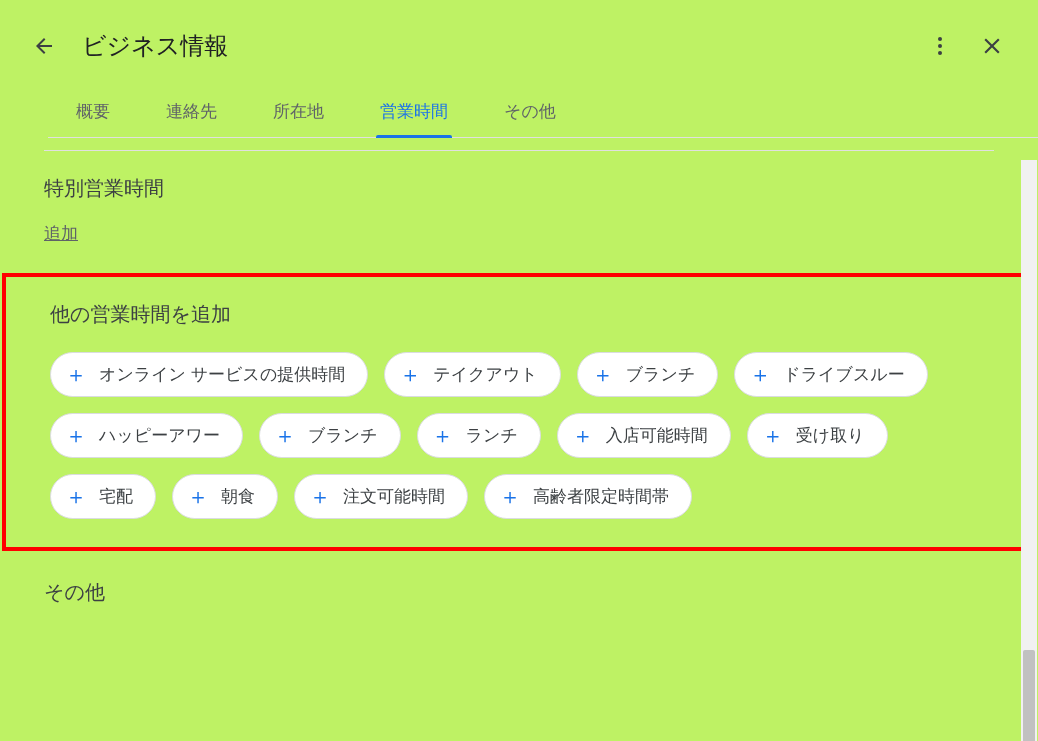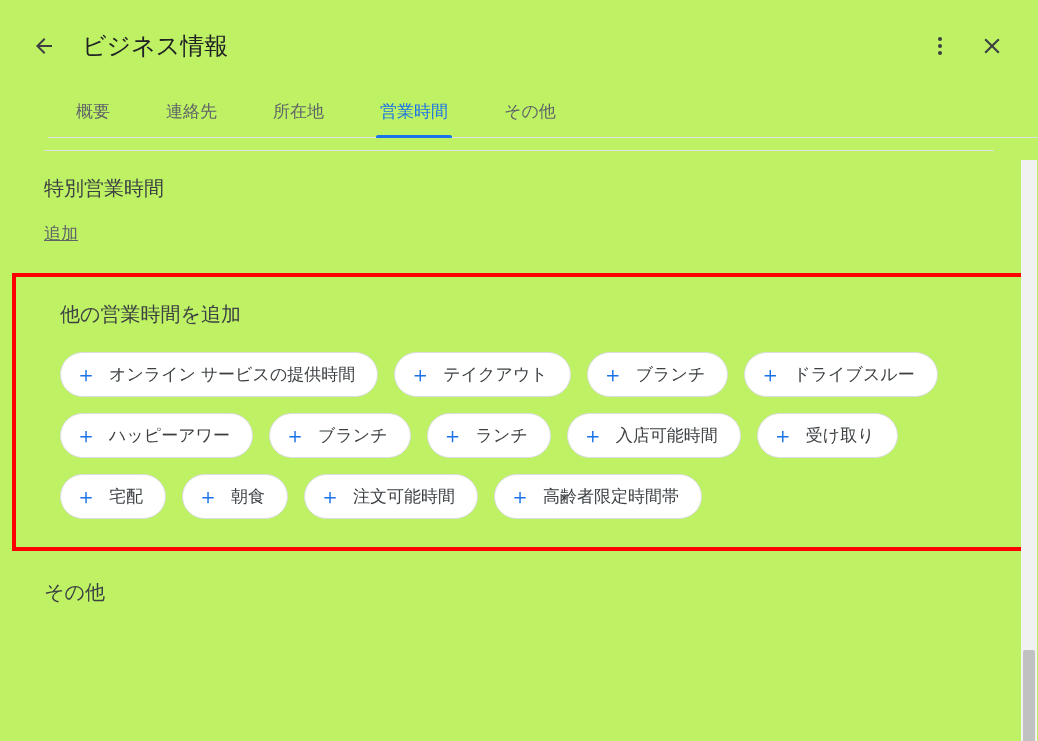--- a/index.html
+++ b/index.html
@@ -102,21 +102,21 @@
       margin-bottom: 20px;
       font-family: Liberation Serif, serif;
     }
     .subtext {
       font-size: 17px;
       color: #5f6368;
       text-decoration: underline;
     }
     .highlight-box {
       border: 4px solid #ff0000;
-      margin: 0 12px;
+      margin: 0 2px;
       padding: 0;
     }
     .chips {
       display: flex;
       flex-wrap: wrap;
       gap: 16px;
       margin-top: 24px;
     }
     .chip {
       display: inline-flex;

